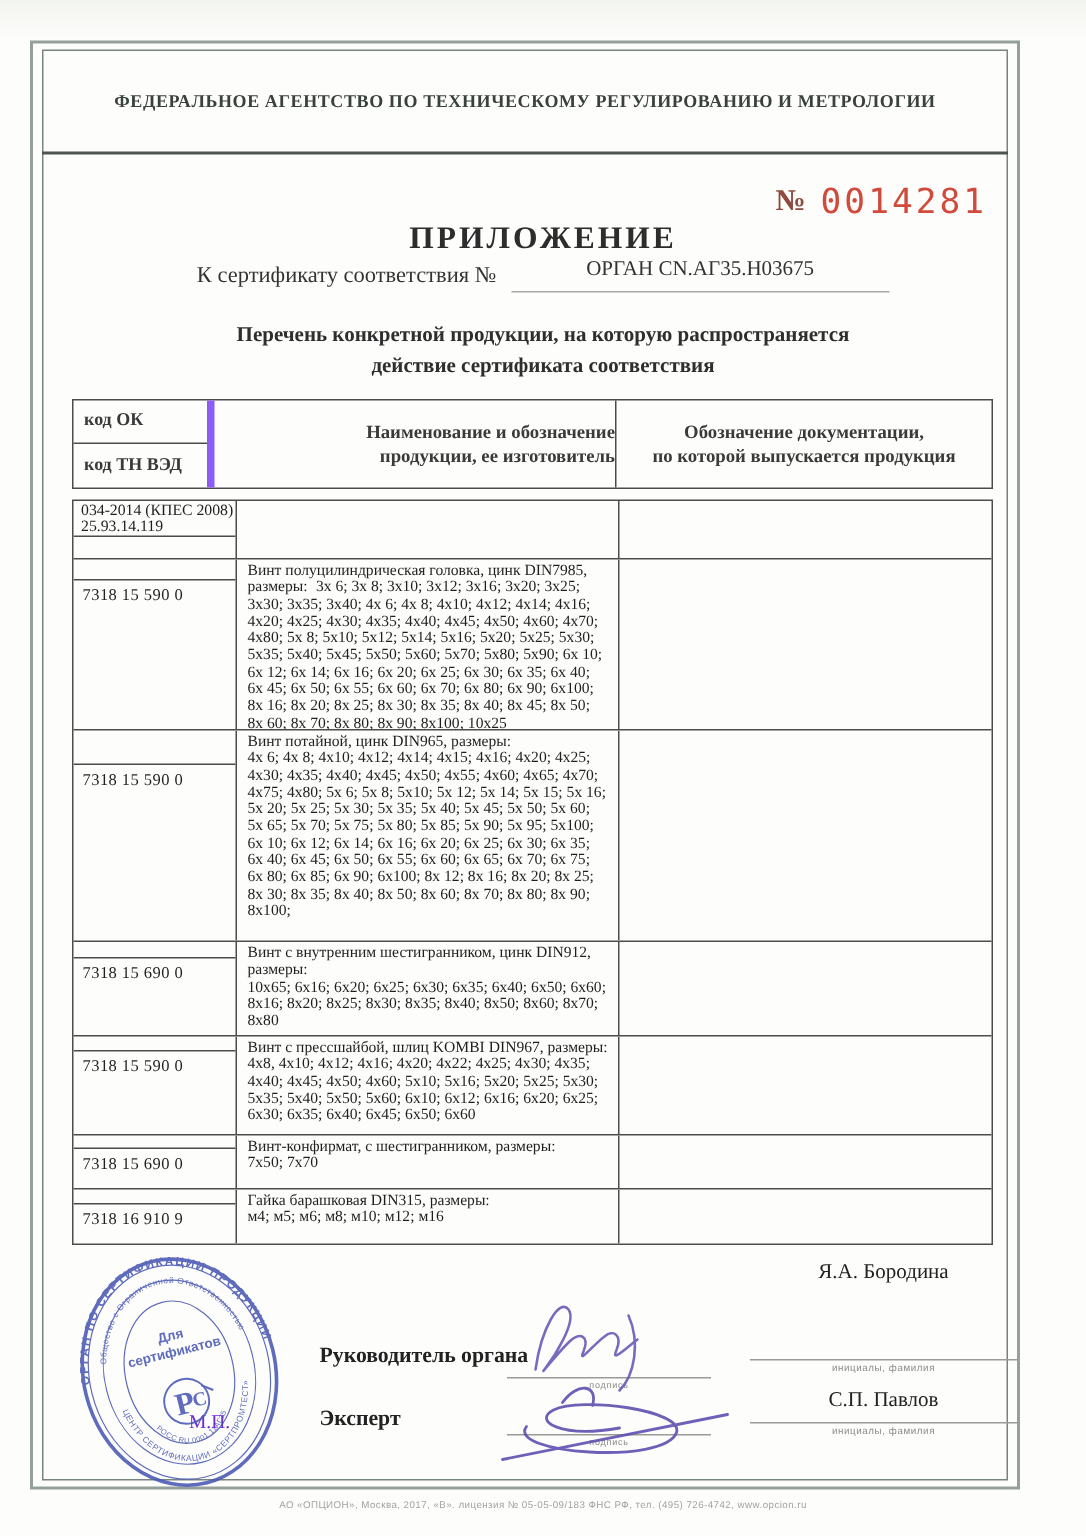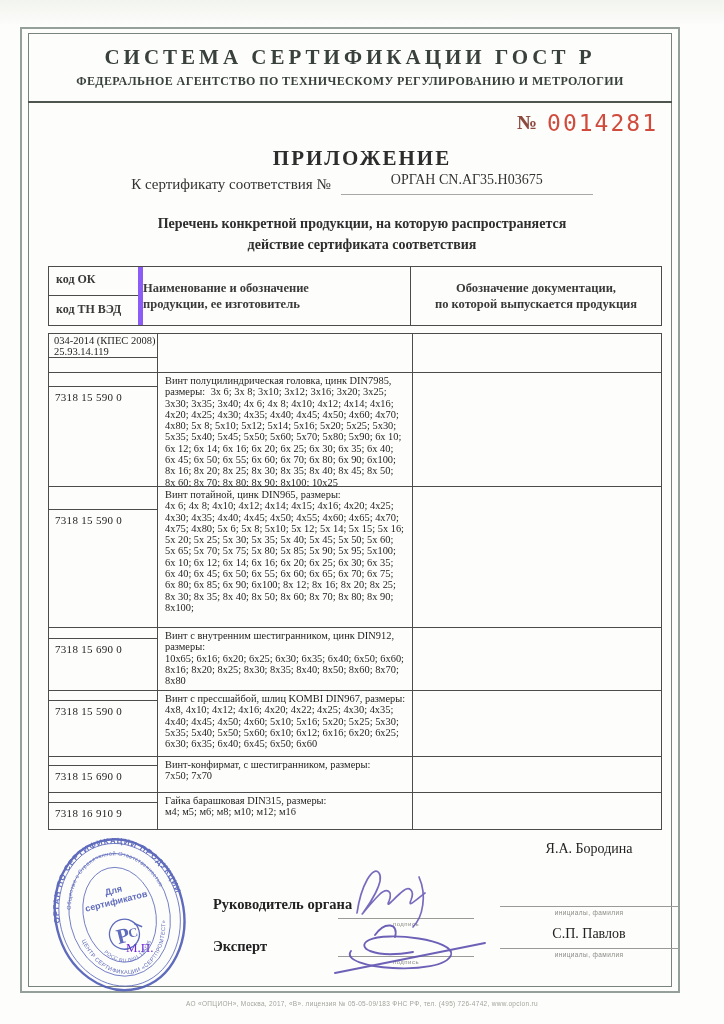--- a/index.html
+++ b/index.html
@@ -15,21 +15,21 @@
     border:2px solid #96a09a;box-sizing:border-box;}
   .frame-inner{position:absolute;left:28px;top:33px;width:644px;height:954px;
     border:1px solid #79837d;box-sizing:border-box;}
   
   .header-box{position:absolute;left:28px;top:33px;width:644px;height:70px;
     border-bottom:2px solid #4e554f;box-sizing:border-box;
     display:flex;flex-direction:column;align-items:center;justify-content:center;gap:4px;}
   .h-line1{font-size:21px;font-weight:bold;letter-spacing:4px;color:#39413c;}
   .h-line2{font-size:12px;font-weight:bold;letter-spacing:0.4px;color:#39413c;}
   
-  .docnum{position:absolute;top:110px;right:66px;white-space:nowrap;}
+  .docnum{position:absolute;top:122px;right:66px;white-space:nowrap;}
   .docnum .nsign{font-size:20px;font-weight:bold;color:#8e4a3e;vertical-align:2px;}
   .docnum .ndigits{font-family:"DejaVu Sans Mono", monospace;font-size:23px;
     color:#d14b3d;letter-spacing:2px;margin-left:6px;}
   
   .apx-title{position:absolute;top:146px;left:0;width:100%;text-align:center;
     font-size:21px;font-weight:bold;letter-spacing:2px;color:#2d2d2d;}
   
   .certline{position:absolute;top:176px;left:0;width:100%;display:flex;justify-content:center;align-items:flex-end;}
   .certline .lbl{font-size:15px;font-weight:normal;color:#333;padding-bottom:2px;}
   .certline .valbox{width:252px;margin-left:10px;border-bottom:1.5px solid #a8a8a4;text-align:center;}
@@ -40,21 +40,21 @@
   .sub1{top:216px;}  .sub2{top:237px;}
   
   .thead{position:absolute;left:48px;top:266px;width:614px;height:60px;
     border:1.5px solid #4c4c4c;box-sizing:border-box;display:flex;
     font-weight:bold;color:#3a3a3a;}
   .thead .hc1{width:94px;border-right:5px solid #8b5cf6;box-sizing:border-box;
     display:flex;flex-direction:column;font-size:12px;}
   .thead .hc1 .top{height:29px;border-bottom:1px solid #4c4c4c;box-sizing:border-box;padding:5px 0 0 7px;}
   .thead .hc1 .bot{padding:6px 0 0 7px;}
   .thead .hc2{width:268px;border-right:1px solid #4c4c4c;box-sizing:border-box;
-    display:flex;flex-direction:column;align-items:flex-start;justify-content:center;
+    display:flex;flex-direction:column;align-items:flex-end;justify-content:center;
     font-size:12.5px;line-height:1.3;text-align:center;}
   .thead .hc3{flex:1;display:flex;flex-direction:column;align-items:center;justify-content:center;
     font-size:12.5px;line-height:1.3;text-align:center;}
   
   .tbody{position:absolute;left:48px;top:333px;width:614px;
     border:1.5px solid #4c4c4c;box-sizing:border-box;}
   .band{display:flex;border-bottom:1px solid #4c4c4c;box-sizing:border-box;overflow:hidden;}
   .band:last-child{border-bottom:none;}
   .cl{width:109px;border-right:1px solid #4c4c4c;box-sizing:border-box;display:flex;flex-direction:column;}
   .cm{width:255px;border-right:1px solid #4c4c4c;box-sizing:border-box;
@@ -92,21 +92,20 @@
 </style>
 </head>
 <body>
 
 <div class="page">
 
   <div class="frame-outer"></div>
   <div class="frame-inner"></div>
 
   <div class="header-box">
-    <div class="h-line1">СИСТЕМА СЕРТИФИКАЦИИ ГОСТ Р</div>
     <div class="h-line2">ФЕДЕРАЛЬНОЕ АГЕНТСТВО ПО ТЕХНИЧЕСКОМУ РЕГУЛИРОВАНИЮ И МЕТРОЛОГИИ</div>
   </div>
 
   <div class="docnum">
     <span class="nsign">№</span>
     <span class="ndigits">0014281</span>
   </div>
 
   <div class="apx-title">ПРИЛОЖЕНИЕ</div>
 

